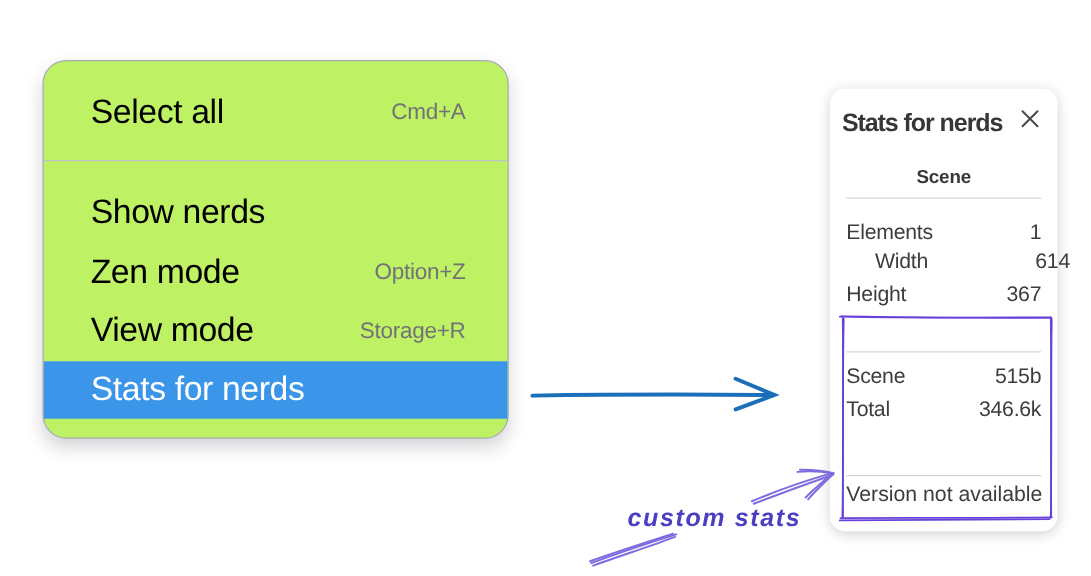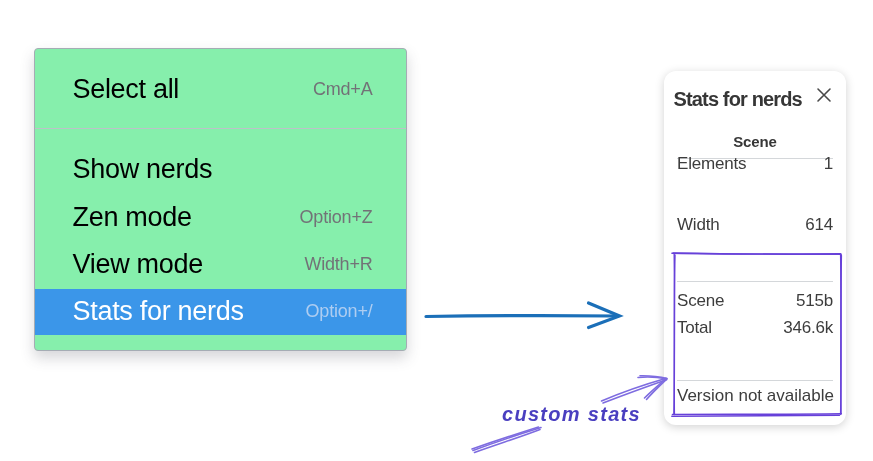--- a/index.html
+++ b/index.html
@@ -1,22 +1,22 @@
 <!DOCTYPE html>
 <html><head>
 <meta charset="utf-8">
 <style>
   html,body{margin:0;padding:0;}
   body{width:873px;height:461px;background:#ffffff;position:relative;overflow:hidden;
        font-family:"Liberation Sans", sans-serif;}
   .abs{position:absolute;}
 
   
-  #menu{left:34px;top:48px;width:373px;height:303px;background:#86efac;
-        border:1.5px solid #a5acb4;border-radius:4px;
+  #menu{left:34px;top:48px;width:373px;height:303px;background:#bef264;
+        border:1.5px solid #a5acb4;border-radius:19px;
         box-shadow:0 7px 14px rgba(70,70,80,0.22);box-sizing:border-box;padding-left:11px;}
   .mrow{position:absolute;left:0;width:100%;height:47px;line-height:47px;}
   .mlabel{position:absolute;left:37.5px;font-size:27px;color:#000;letter-spacing:-0.3px;}
   .mshort{position:absolute;right:33.5px;font-size:18px;color:#727277;letter-spacing:-0.2px;}
   #msep{position:absolute;left:0;top:79px;width:100%;height:0;border-top:1.5px solid #bcc2c8;}
   #mhl{position:absolute;left:0;top:239.5px;width:100%;height:46.2px;background:#3b96e9;}
   #mhl .mlabel{color:#ffffff;line-height:45.5px;}
   #mhl .mshort{color:#aecdf1;line-height:45.5px;}
 
   
@@ -41,37 +41,37 @@
   <div id="msep"></div>
   <div class="mrow" style="top:97px;">
       <span class="mlabel">Show nerds</span>
     </div>
   <div class="mrow" style="top:144.5px;">
       <span class="mlabel">Zen mode</span>
       <span class="mshort">Option+Z</span>
     </div>
   <div class="mrow" style="top:192px;">
       <span class="mlabel">View mode</span>
-      <span class="mshort">Width+R</span>
+      <span class="mshort">Storage+R</span>
     </div>
   <div id="mhl">
       <span class="mlabel">Stats for nerds</span>
-      <span class="mshort">Option+/</span>
     </div>
 </div>
 
 <div id="panel" class="abs">
   <div id="ptitle">Stats for nerds</div>
   <svg class="abs" style="left:151.8px;top:15.7px;" width="16" height="16" viewBox="0 0 16 16">
     <path d="M2 2 L14 14 M14 2 L2 14" stroke="#494949" stroke-width="1.6" fill="none" stroke-linecap="round"></path>
   </svg>
   <div class="prow phead" style="top:60.6px;">Scene</div>
   <div class="pline" style="top:87.2px;"></div>
-  <div class="prow" style="top:83px;">Elements<span class="v">1</span></div>
-  <div class="prow" style="top:144px;">Width<span class="v">614</span></div>
+  <div class="prow" style="top:105px;">Elements<span class="v">1</span></div>
+  <div class="prow" style="top:128px;margin-left:23px;">Width<span class="v">614</span></div>
+  <div class="prow" style="top:154.7px;">Height<span class="v">367</span></div>
   <div class="pline" style="top:210px;"></div>
   <div class="prow" style="top:220.4px;">Scene<span class="v">515b</span></div>
   <div class="prow" style="top:247.2px;">Total<span class="v">346.6k</span></div>
   <div class="pline" style="top:309px;"></div>
   <div class="prow" style="top:315.2px;letter-spacing:0;">Version not available</div>
 </div>
 
 <svg class="abs" style="left:0;top:0;" width="873" height="461" viewBox="0 0 873 461">
 
   <g stroke="#1b6fb8" stroke-width="3.2" fill="none" stroke-linecap="round">

